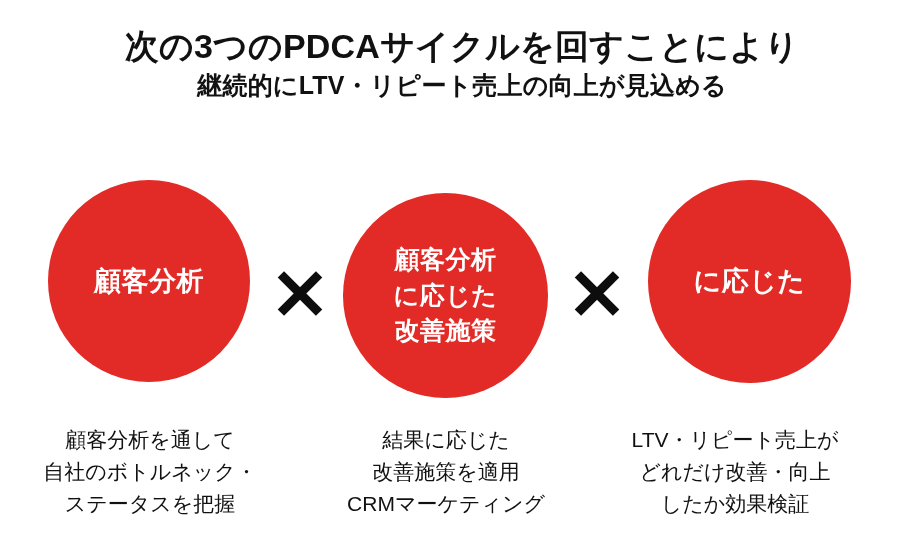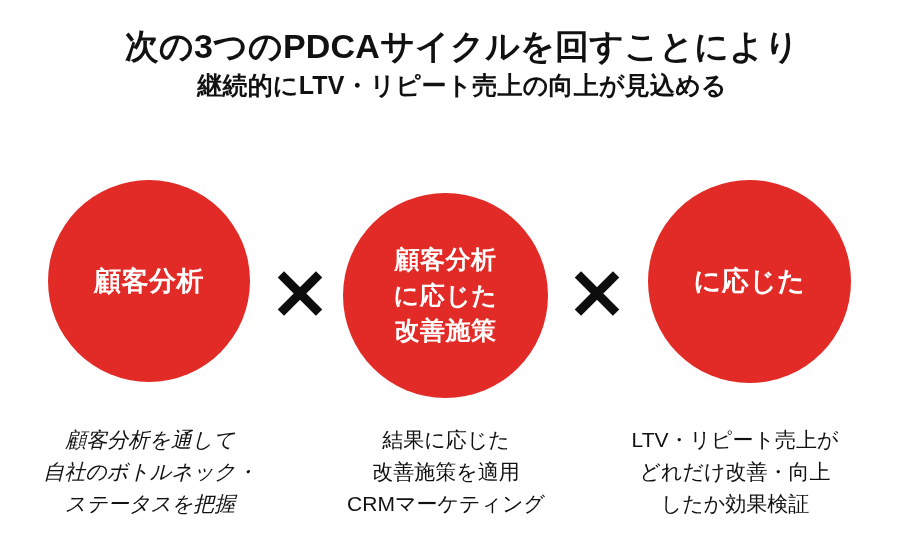--- a/index.html
+++ b/index.html
@@ -136,21 +136,21 @@
   }
   .caption {
     position: absolute;
     text-align: center;
     font-size: 21px;
     font-weight: 400;
     line-height: 1.52;
     color: #111111;
     white-space: pre-line;
   }
-  #caption-1 { left: 15px;  top: 0px; width: 270px; font-style: italic; }
+  #caption-1 { left: 15px;  top: 0px; width: 270px; }
   #caption-2 { left: 321px; top: 0px; width: 250px; }
   #caption-3 { left: 600px; top: 0px; width: 270px; }
 </style>
 </head>
 <body>
 
 <div class="slide">
 
   <div class="headline">
     <span class="line line-1">次の3つのPDCAサイクルを回すことにより</span>

